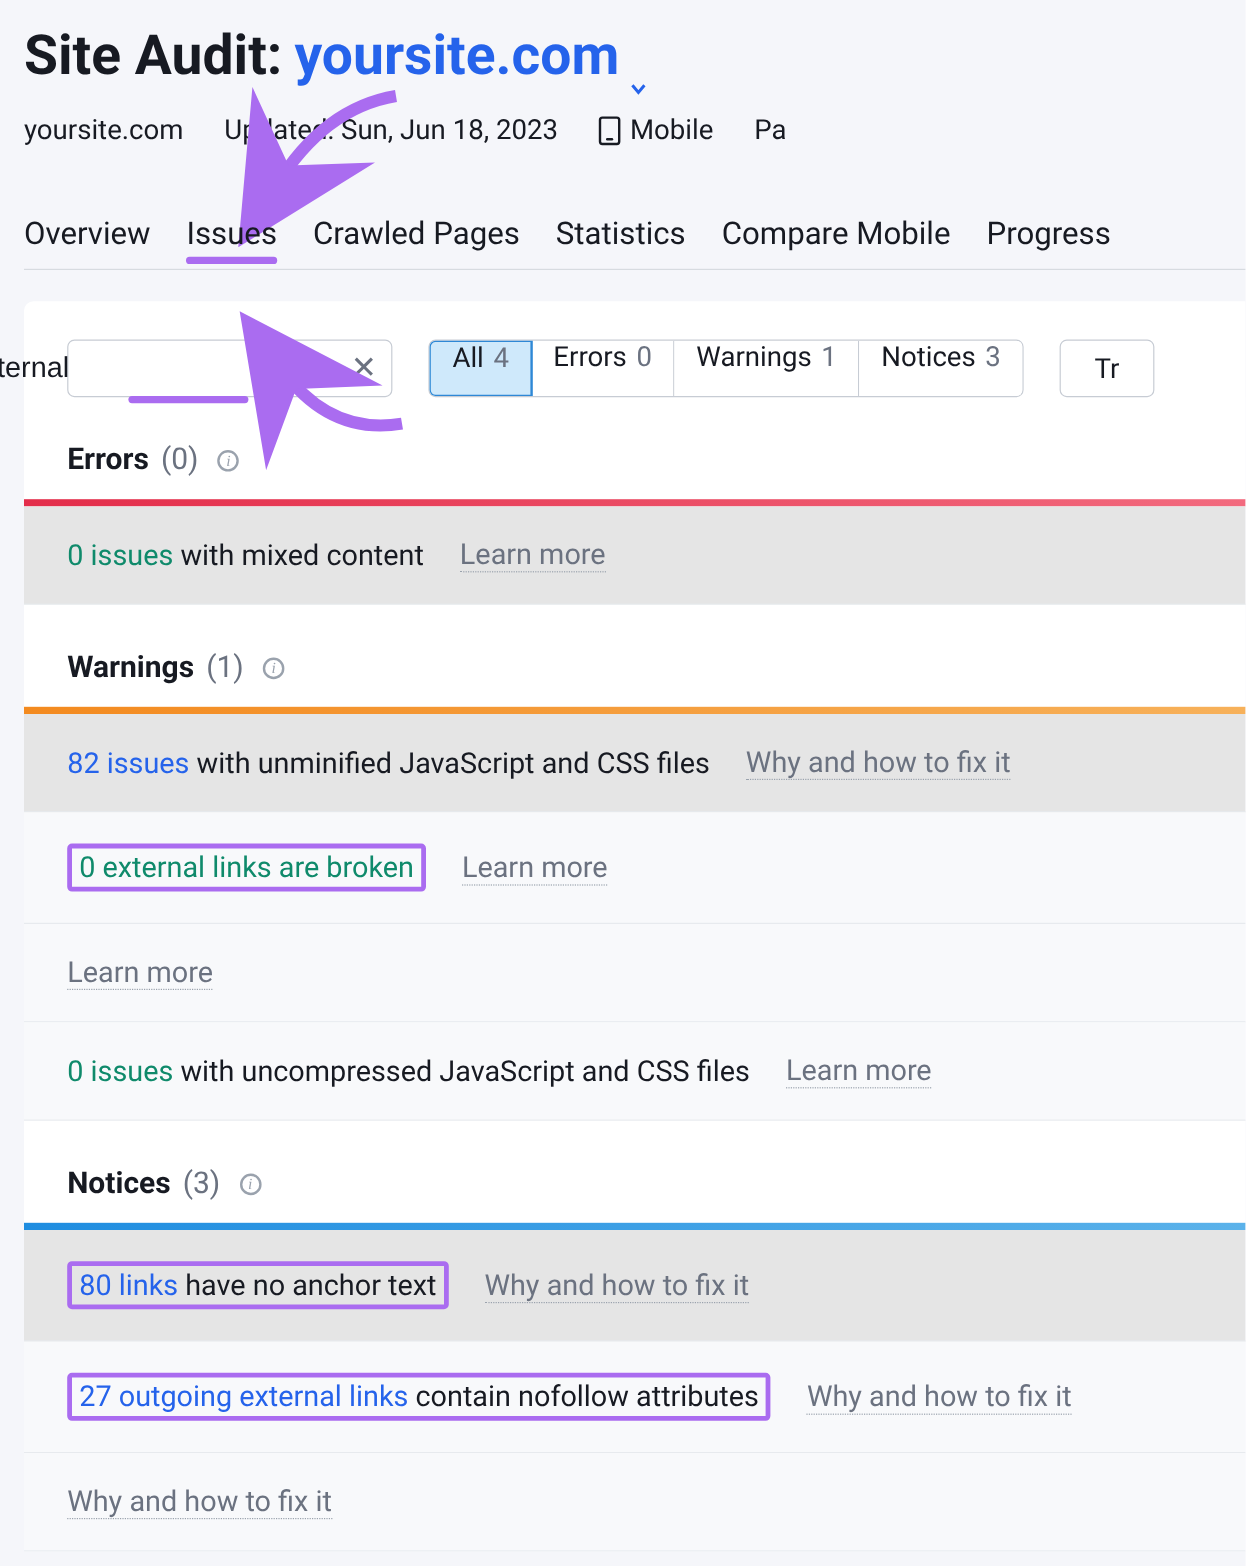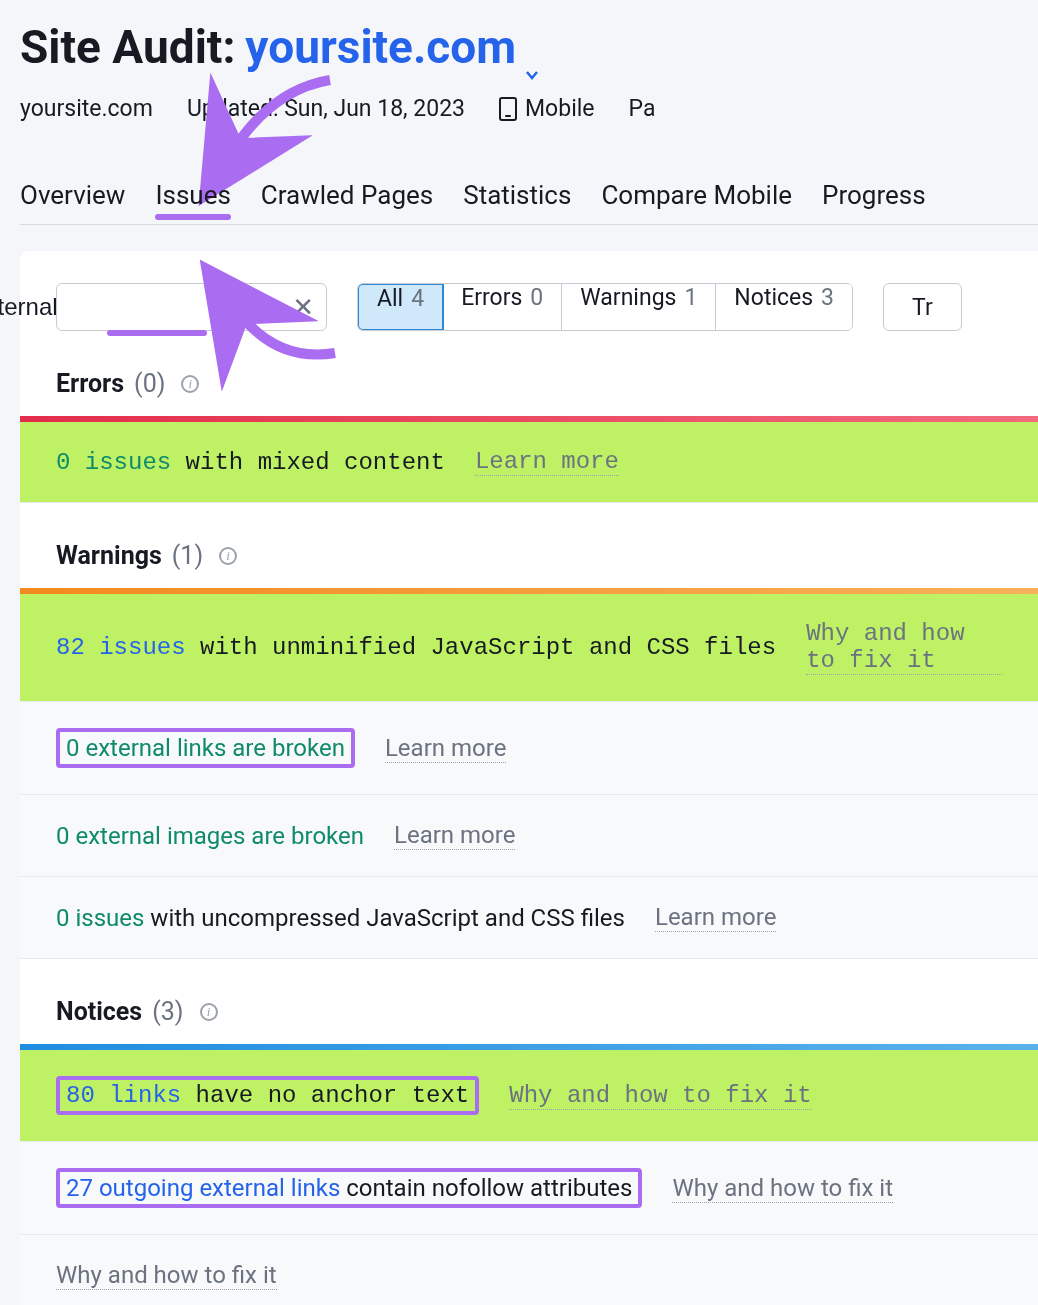--- a/index.html
+++ b/index.html
@@ -81,21 +81,21 @@
   .divider.orange { background: linear-gradient(90deg, #f38a1f 0%, #f7b15a 100%); }
   .divider.blue { background: linear-gradient(90deg, #1f8de0 0%, #5bb2ea 100%); }
 
   .issue-row {
     display: flex; align-items: center; gap: 30px;
     padding: 26px 36px;
     border-bottom: 1px solid #e7eaee;
     font-size: 24px;
     background: #f8f9fb;
   }
-  .issue-row.white { background: #bef264; font-family: Liberation Mono, monospace; }
+  .issue-row.white { background: #e5e5e5; }
   .issue-text { flex: 0 0 auto; }
   .issue-link-zero { color: #0f8a6b; }
   .issue-link-num { color: #2563eb; }
   .issue-rest { color: #171a22; }
   .learn-more, .fix-link {
     color: #6b7280; border-bottom: 1px dotted #9aa2ad; cursor: pointer;
   }
 
   
   .box-annot { border: 4px solid #aa6cf0; border-radius: 4px; padding: 2px 6px; display: inline-block; }
@@ -235,23 +235,20 @@
     <div class="issue-row">
       <span class="issue-text">
         <span class="box-annot">
           <span class="issue-link-zero">0 external links are broken</span>
         </span>
       </span>
       <span class="learn-more">Learn more</span>
     </div>
 
     <div class="issue-row">
-      <span class="issue-text">
-        <span class="issue-link-zero">0 external images are broken</span>
-      </span>
       <span class="learn-more">Learn more</span>
     </div>
 
     <div class="issue-row">
       <span class="issue-text">
         <span class="issue-link-zero">0 issues</span><span class="issue-rest"> with uncompressed JavaScript and CSS files</span>
       </span>
       <span class="learn-more">Learn more</span>
     </div>
 

